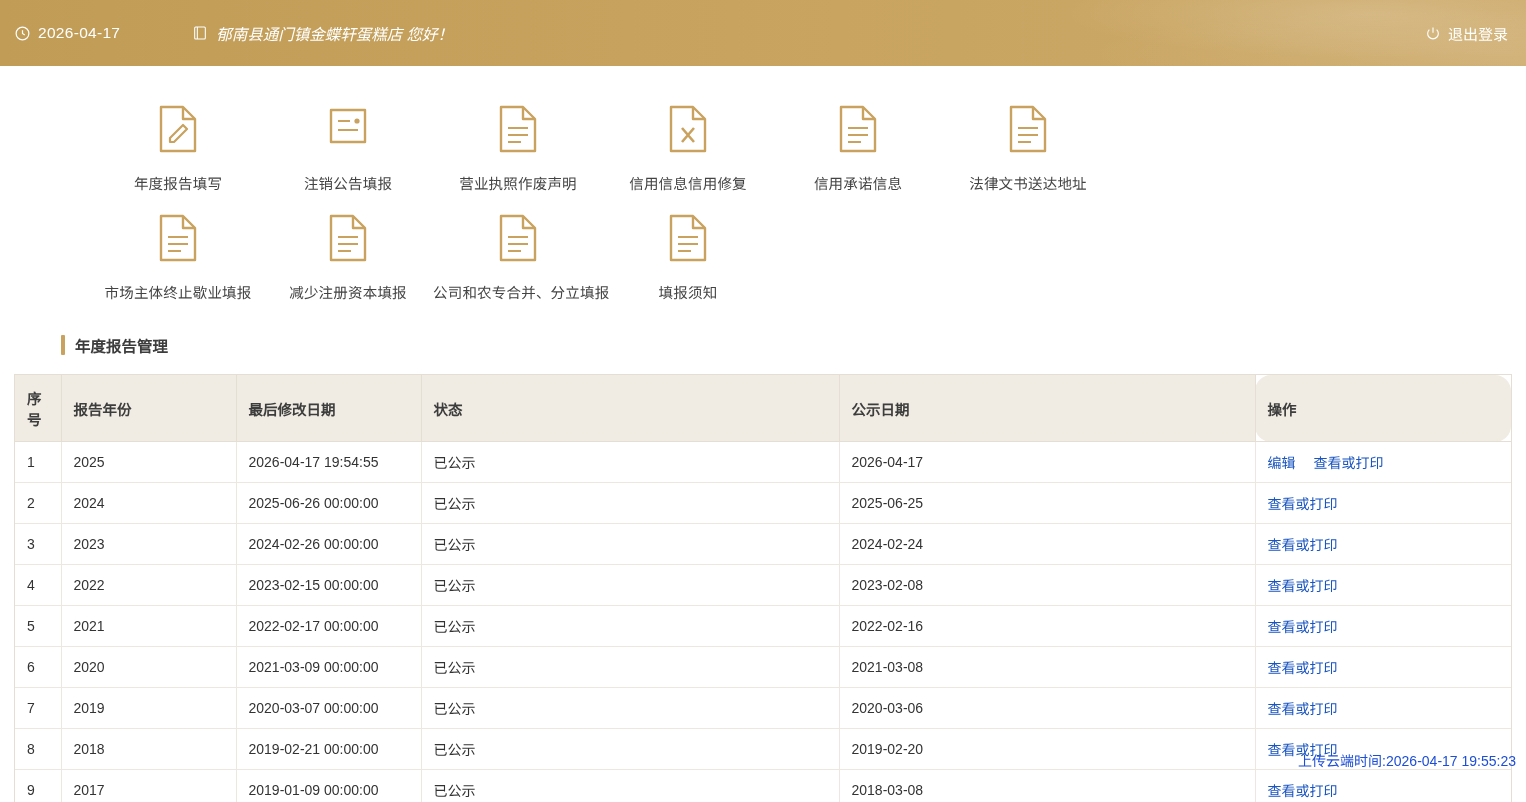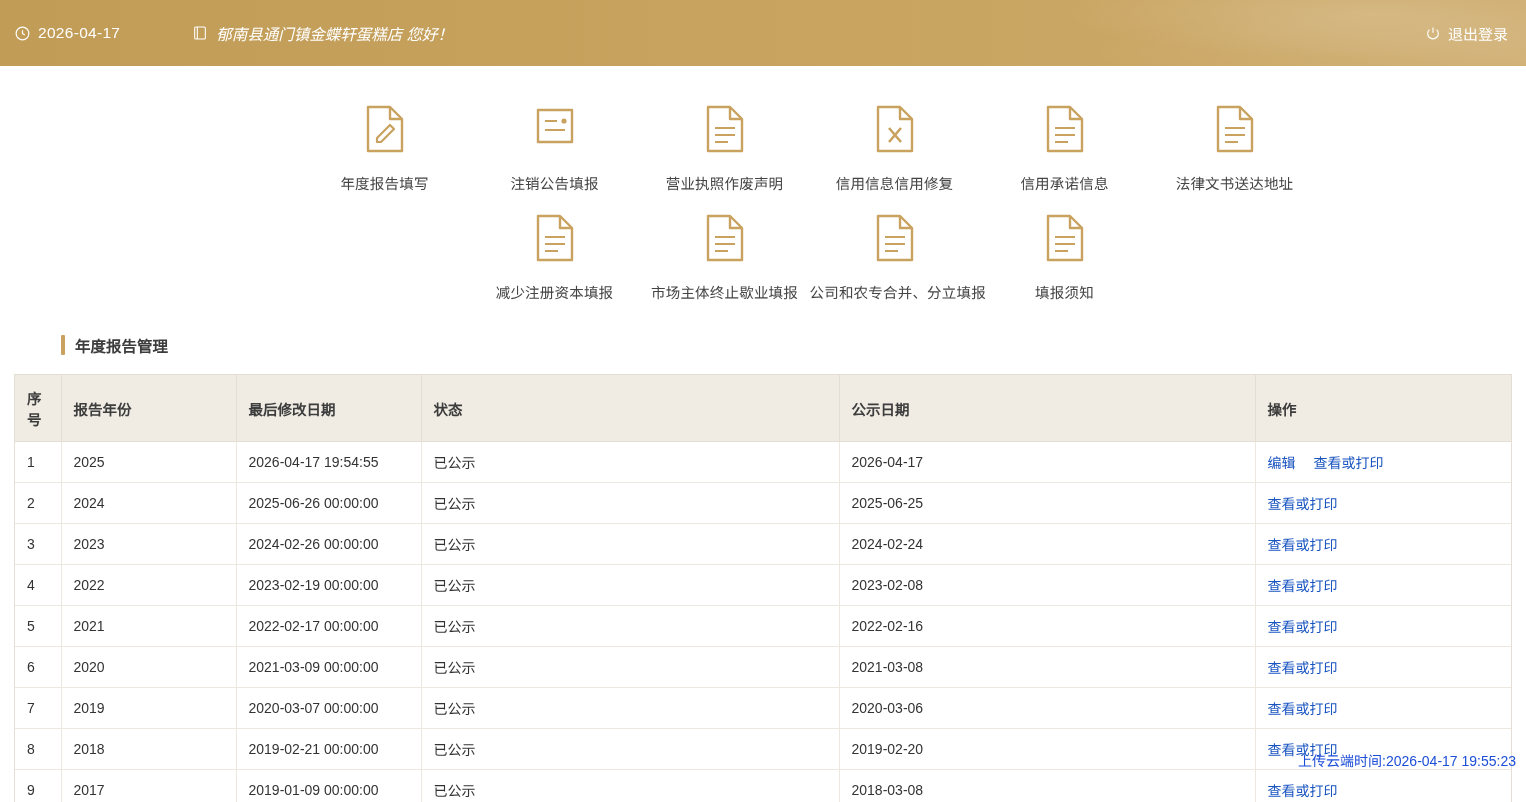--- a/index.html
+++ b/index.html
@@ -52,21 +52,20 @@
   .ico { display:inline-block; line-height:1; }
   .clock-ico svg, .power-ico svg, .card-ico svg { display:block; }
 
   
   .shortcuts {
     padding: 22px 0 6px 0;
   }
   .row {
     display: flex;
     align-items: flex-start;
-    justify-content: center;
   }
   .tile {
     width: 170px;
     text-align: center;
     padding-top: 10px;
     cursor: pointer;
     user-select: none;
   }
   .tile .glyph {
     height: 62px;
@@ -106,21 +105,21 @@
   thead th {
     background: #f0ece4;
     color: #3d3d3d;
     font-size: 14.5px;
     font-weight: 600;
     text-align: left;
     padding: 12px 12px;
     border-right: 1px solid #e4ded4;
     border-bottom: 1px solid #e4ded4;
   }
-  thead th:last-child { border-right: none; }
+  thead th:last-child { border-right: none; border-radius: 16px; }
   tbody td {
     font-size: 14px;
     color: #333333;
     padding: 10px 12px;
     border-bottom: 1px solid #ece7df;
     border-right: 1px solid #ece7df;
     background: #ffffff;
     white-space: nowrap;
     overflow: hidden;
     text-overflow: ellipsis;
@@ -264,32 +263,32 @@
     <div class="row row-2">
 
       <div class="tile">
         <div class="glyph">
           <svg width="44" height="50" viewBox="0 0 44 50" fill="none" stroke="#c8a25e" stroke-width="2.4" stroke-linejoin="round">
             <path d="M5 3h22l12 12v32H5z"></path>
             <path d="M27 3v12h12"></path>
             <path d="M12 24h20M12 31h20M12 38h13" stroke-width="2.2"></path>
           </svg>
         </div>
+        <div class="label">市场主体终止歇业填报</div>
+      </div>
+
+      <div class="tile">
+        <div class="glyph">
+          <svg width="44" height="50" viewBox="0 0 44 50" fill="none" stroke="#c8a25e" stroke-width="2.4" stroke-linejoin="round">
+            <path d="M5 3h22l12 12v32H5z"></path>
+            <path d="M27 3v12h12"></path>
+            <path d="M12 24h20M12 31h20M12 38h13" stroke-width="2.2"></path>
+          </svg>
+        </div>
         <div class="label">减少注册资本填报</div>
-      </div>
-
-      <div class="tile">
-        <div class="glyph">
-          <svg width="44" height="50" viewBox="0 0 44 50" fill="none" stroke="#c8a25e" stroke-width="2.4" stroke-linejoin="round">
-            <path d="M5 3h22l12 12v32H5z"></path>
-            <path d="M27 3v12h12"></path>
-            <path d="M12 24h20M12 31h20M12 38h13" stroke-width="2.2"></path>
-          </svg>
-        </div>
-        <div class="label">市场主体终止歇业填报</div>
       </div>
 
       <div class="tile">
         <div class="glyph">
           <svg width="44" height="50" viewBox="0 0 44 50" fill="none" stroke="#c8a25e" stroke-width="2.4" stroke-linejoin="round">
             <path d="M5 3h22l12 12v32H5z"></path>
             <path d="M27 3v12h12"></path>
             <path d="M12 24h20M12 31h20M12 38h13" stroke-width="2.2"></path>
           </svg>
         </div>
@@ -366,21 +365,21 @@
           <td>已公示</td>
           <td>2024-02-24</td>
           <td>
             <a class="link">查看或打印</a>
           </td>
         </tr>
 
         <tr>
           <td>4</td>
           <td>2022</td>
-          <td>2023-02-19 00:00:00</td>
+          <td>2023-02-15 00:00:00</td>
           <td>已公示</td>
           <td>2023-02-08</td>
           <td>
             <a class="link">查看或打印</a>
           </td>
         </tr>
 
         <tr>
           <td>5</td>
           <td>2021</td>

